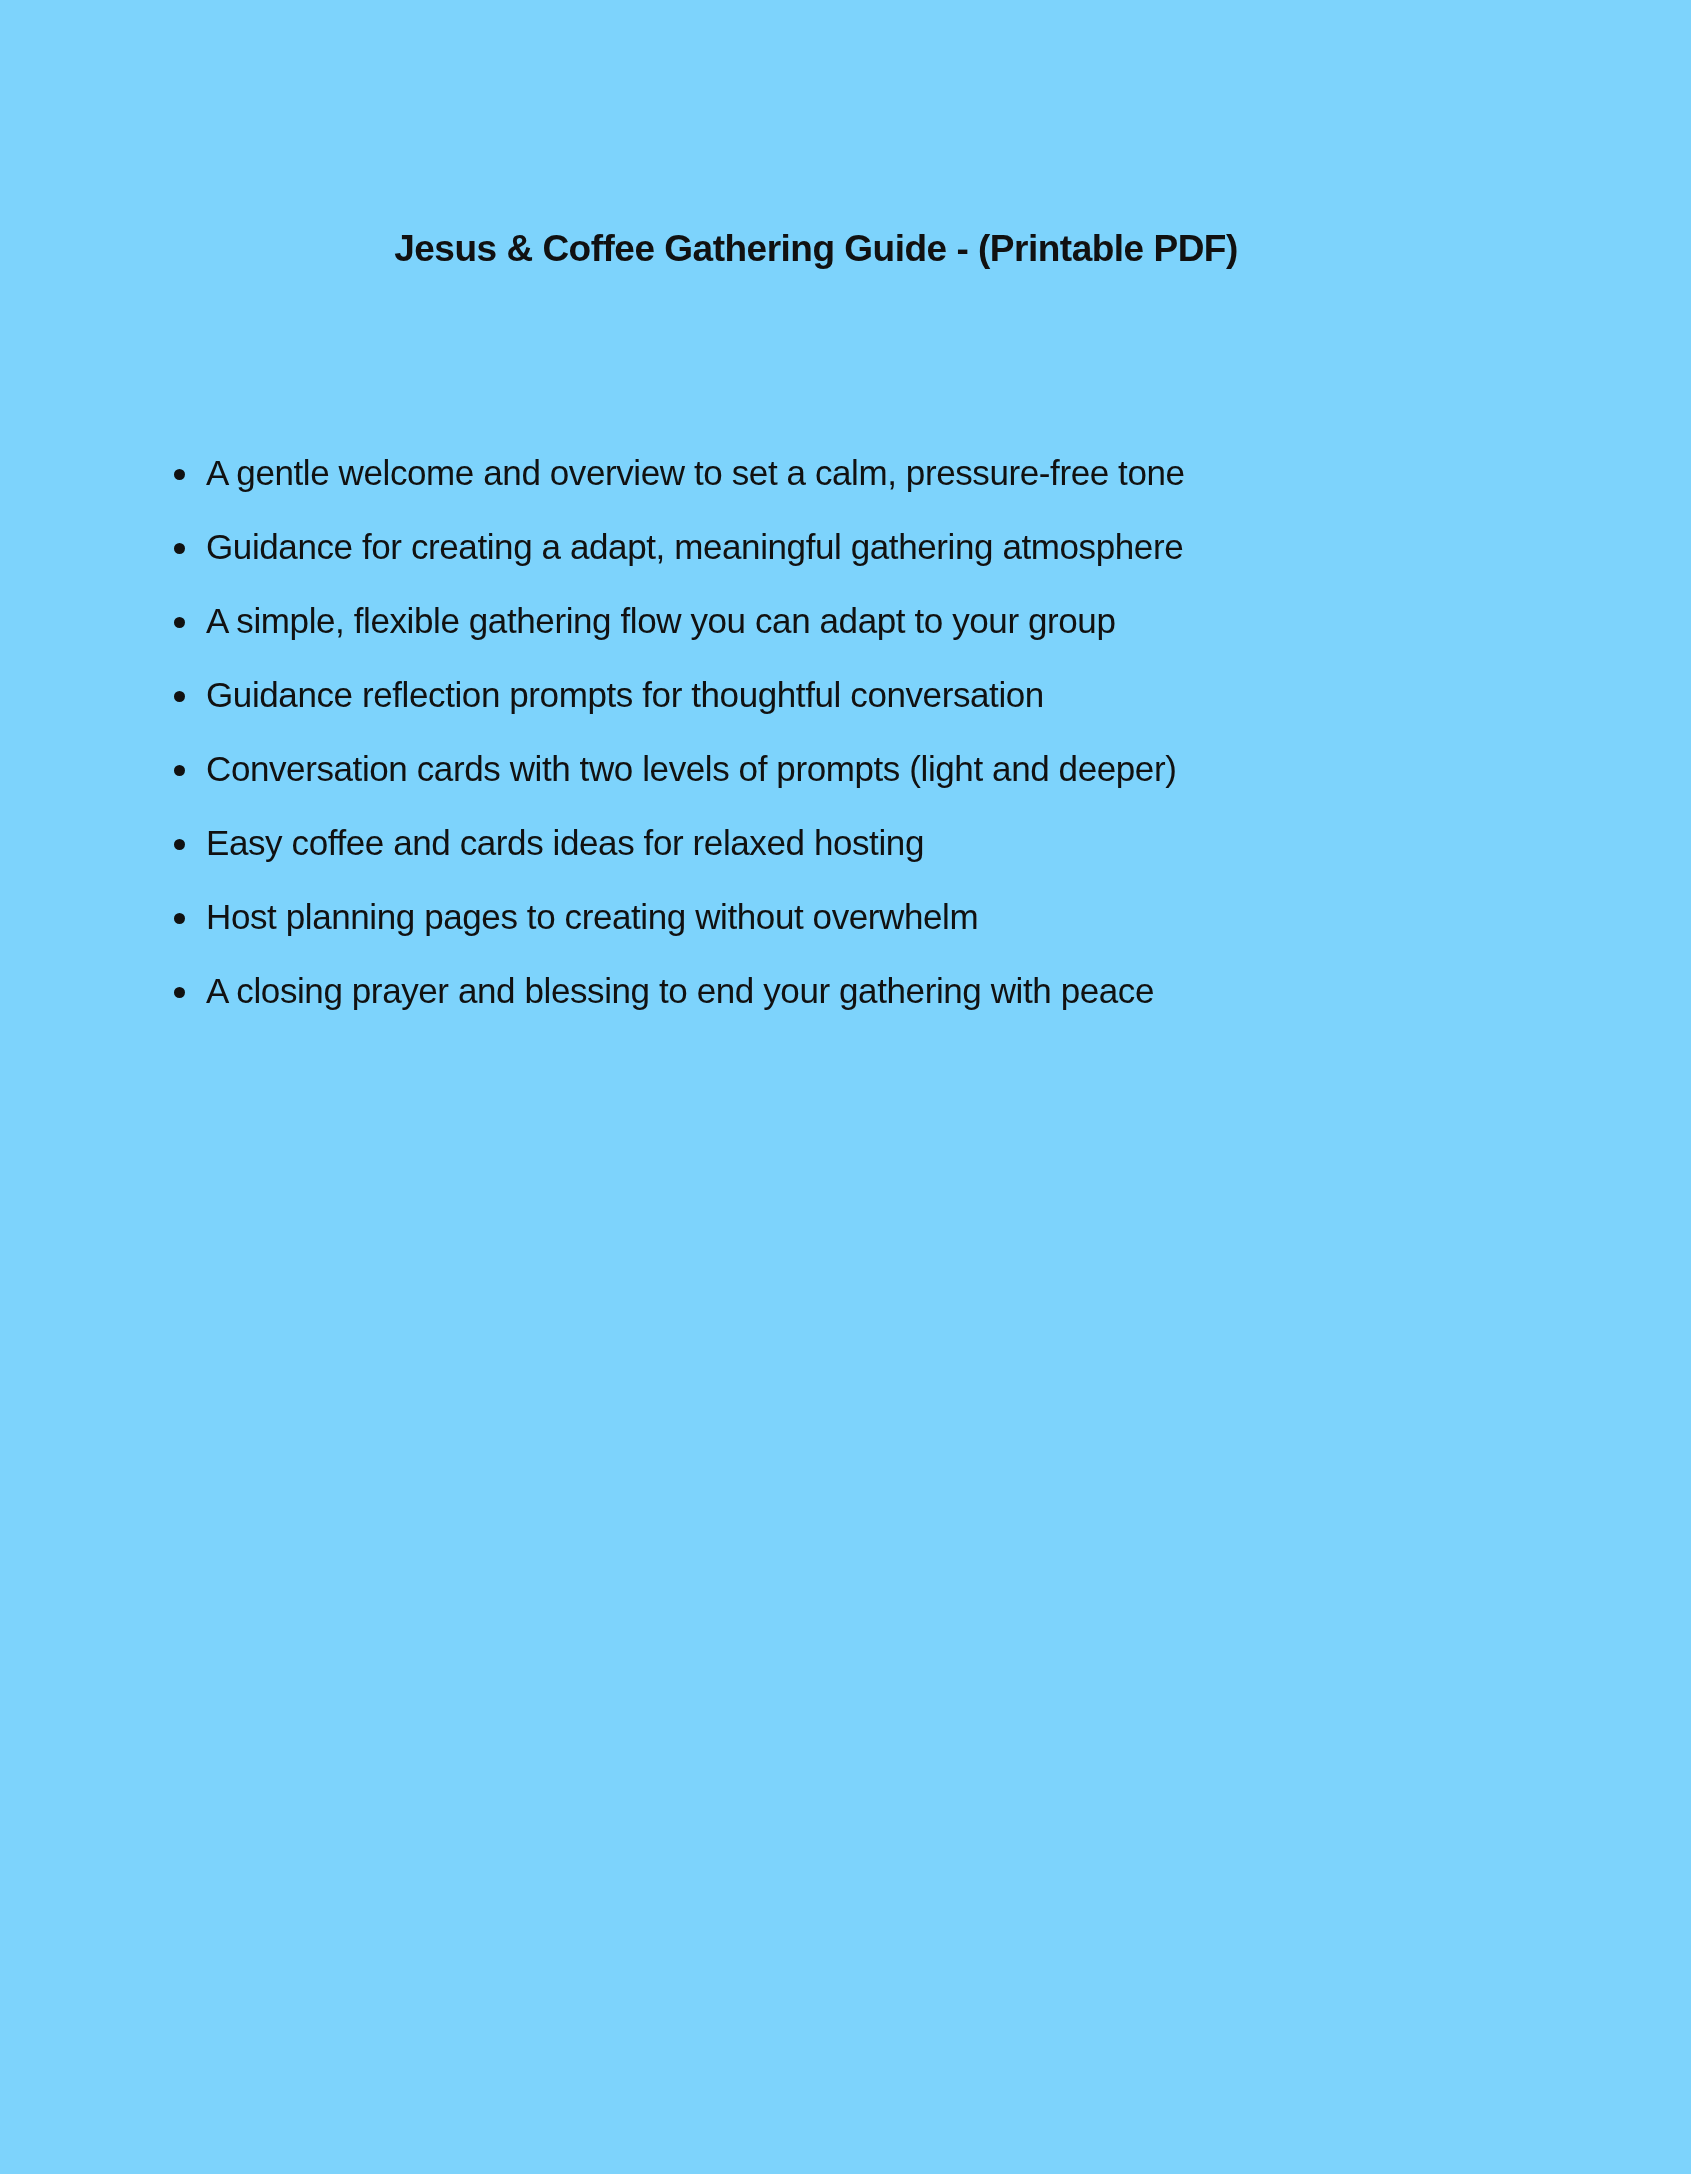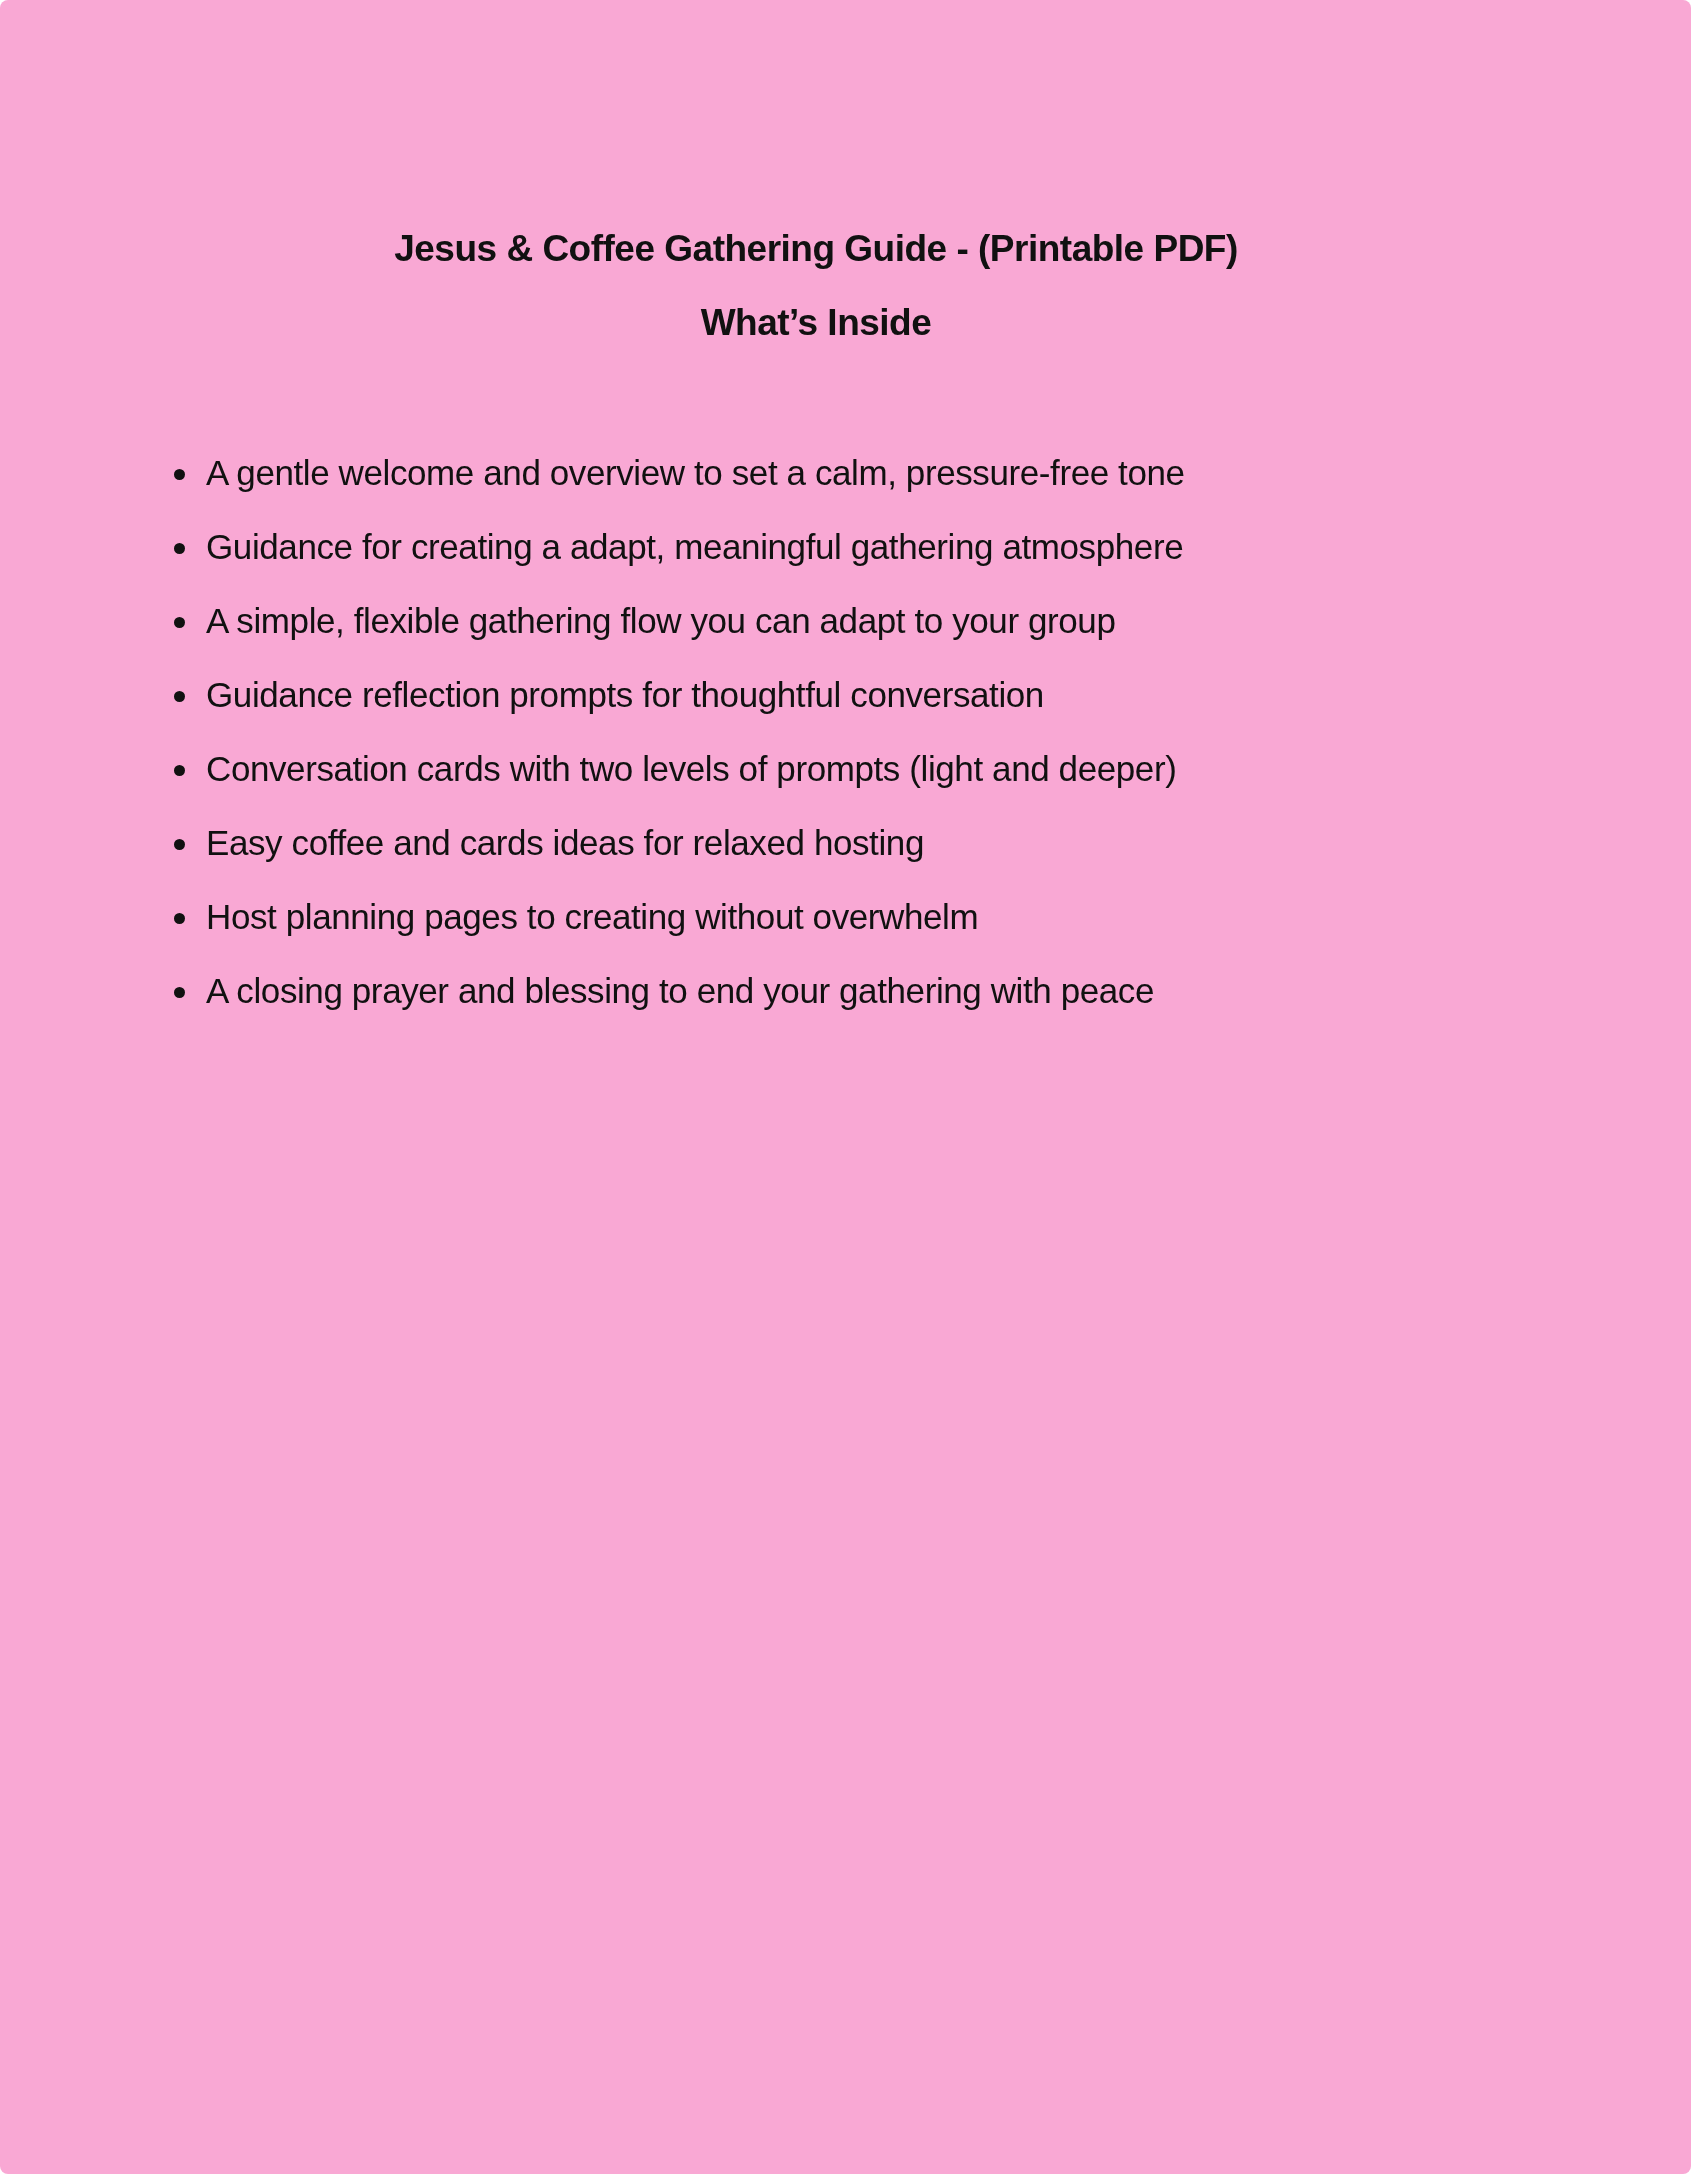--- a/index.html
+++ b/index.html
@@ -1,34 +1,33 @@
 <!DOCTYPE html>
 <html style="font-size:14px"><head>
   <meta charset="utf-8">
   <style>
     html, body { margin: 0; padding: 0; background: #ffffff; }
     body { width: 1691px; height: 2174px; position: relative; overflow: hidden;
            font-family: "Liberation Sans", "DejaVu Sans", sans-serif; color: #111111; }
-    .page { position: absolute; left: 0; top: 0; width: 1691px; height: 2174px; background: #f9a8d4; border-radius: 8px; }
+    .page { position: absolute; left: 0; top: 0; width: 1691px; height: 2174px; background: #7dd3fc; }
     .title { position: absolute; left: 0; width: 1632px; text-align: center;
              font-weight: bold; font-size: 37px; line-height: 1; letter-spacing: -0.5px; color: #111; white-space: nowrap; }
     .title.main { top: 230px; }
     .title.sub { top: 304px; }
     .list { position: absolute; left: 170px; top: 452px; margin: 0; padding: 0; list-style: none; }
     .list li { position: relative; height: 74px; font-size: 35px; line-height: 42px;
                white-space: nowrap; letter-spacing: -0.4px; }
     .bullet { position: absolute; left: 3.5px; top: 16.5px; width: 11.3px; height: 11.3px; border-radius: 50%; background: #111; }
     .text { position: absolute; left: 36px; top: 0; text-align: right; }
   </style>
 </head>
 <body>
 
 <div class="page">
   <div class="title main">Jesus &amp; Coffee Gathering Guide - (Printable PDF)</div>
-  <div class="title sub">What’s Inside</div>
 
   <ul class="list">
     <li>
       <span class="bullet"></span>
       <span class="text">A gentle welcome and overview to set a calm, pressure-free tone</span>
     </li>
     <li>
       <span class="bullet"></span>
       <span class="text">Guidance for creating a adapt, meaningful gathering atmosphere</span>
     </li>

